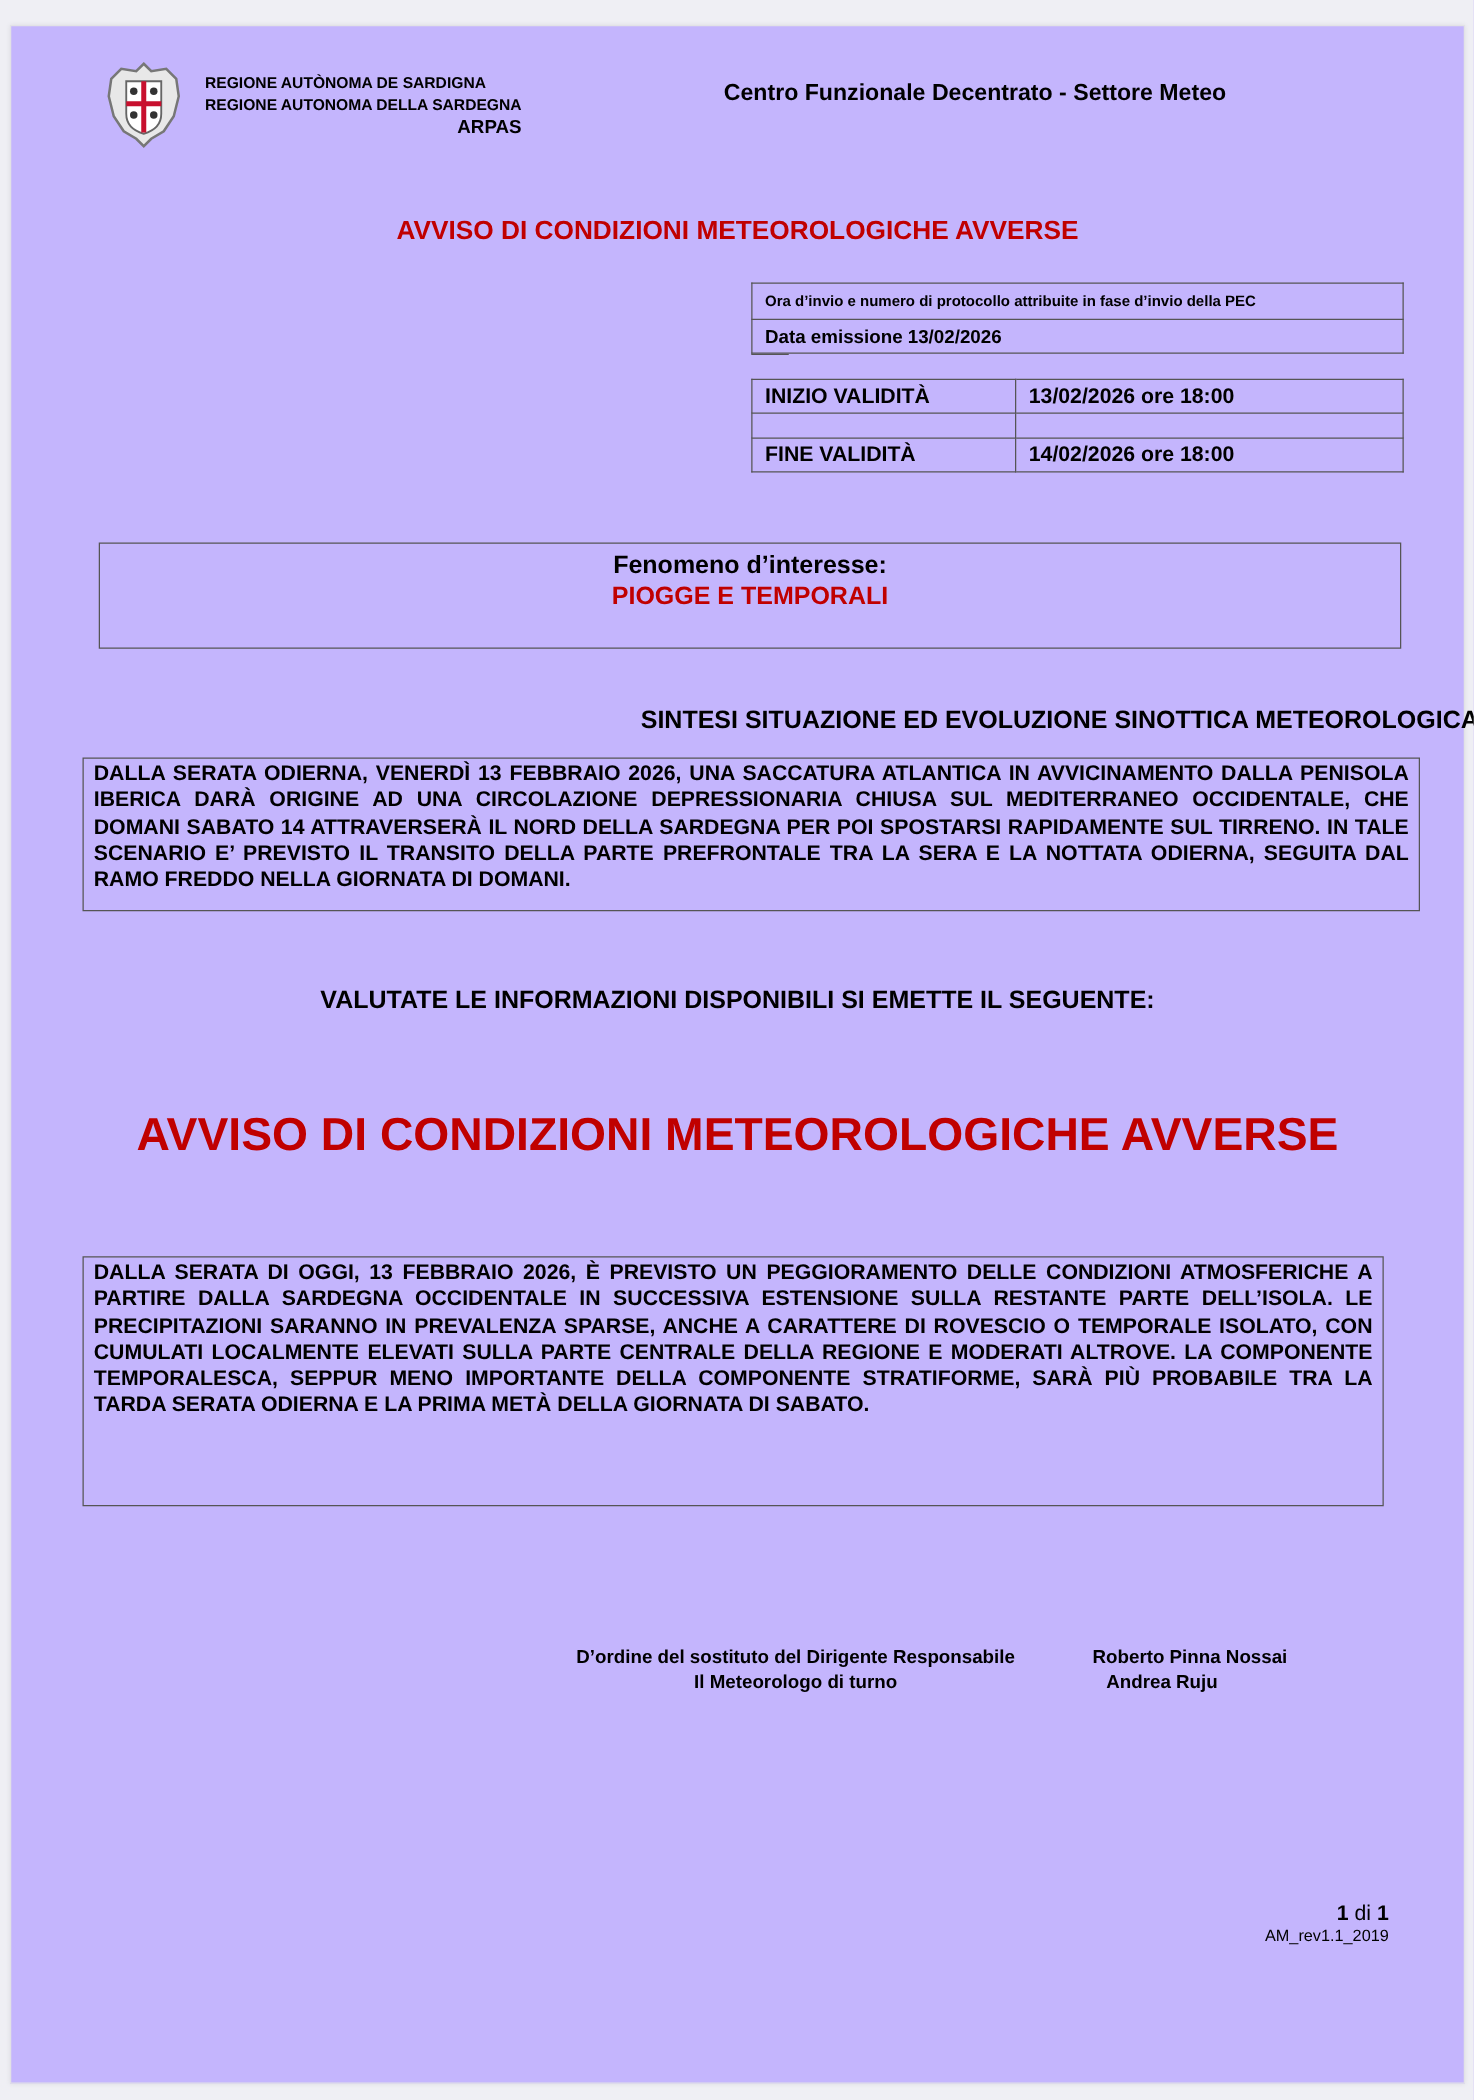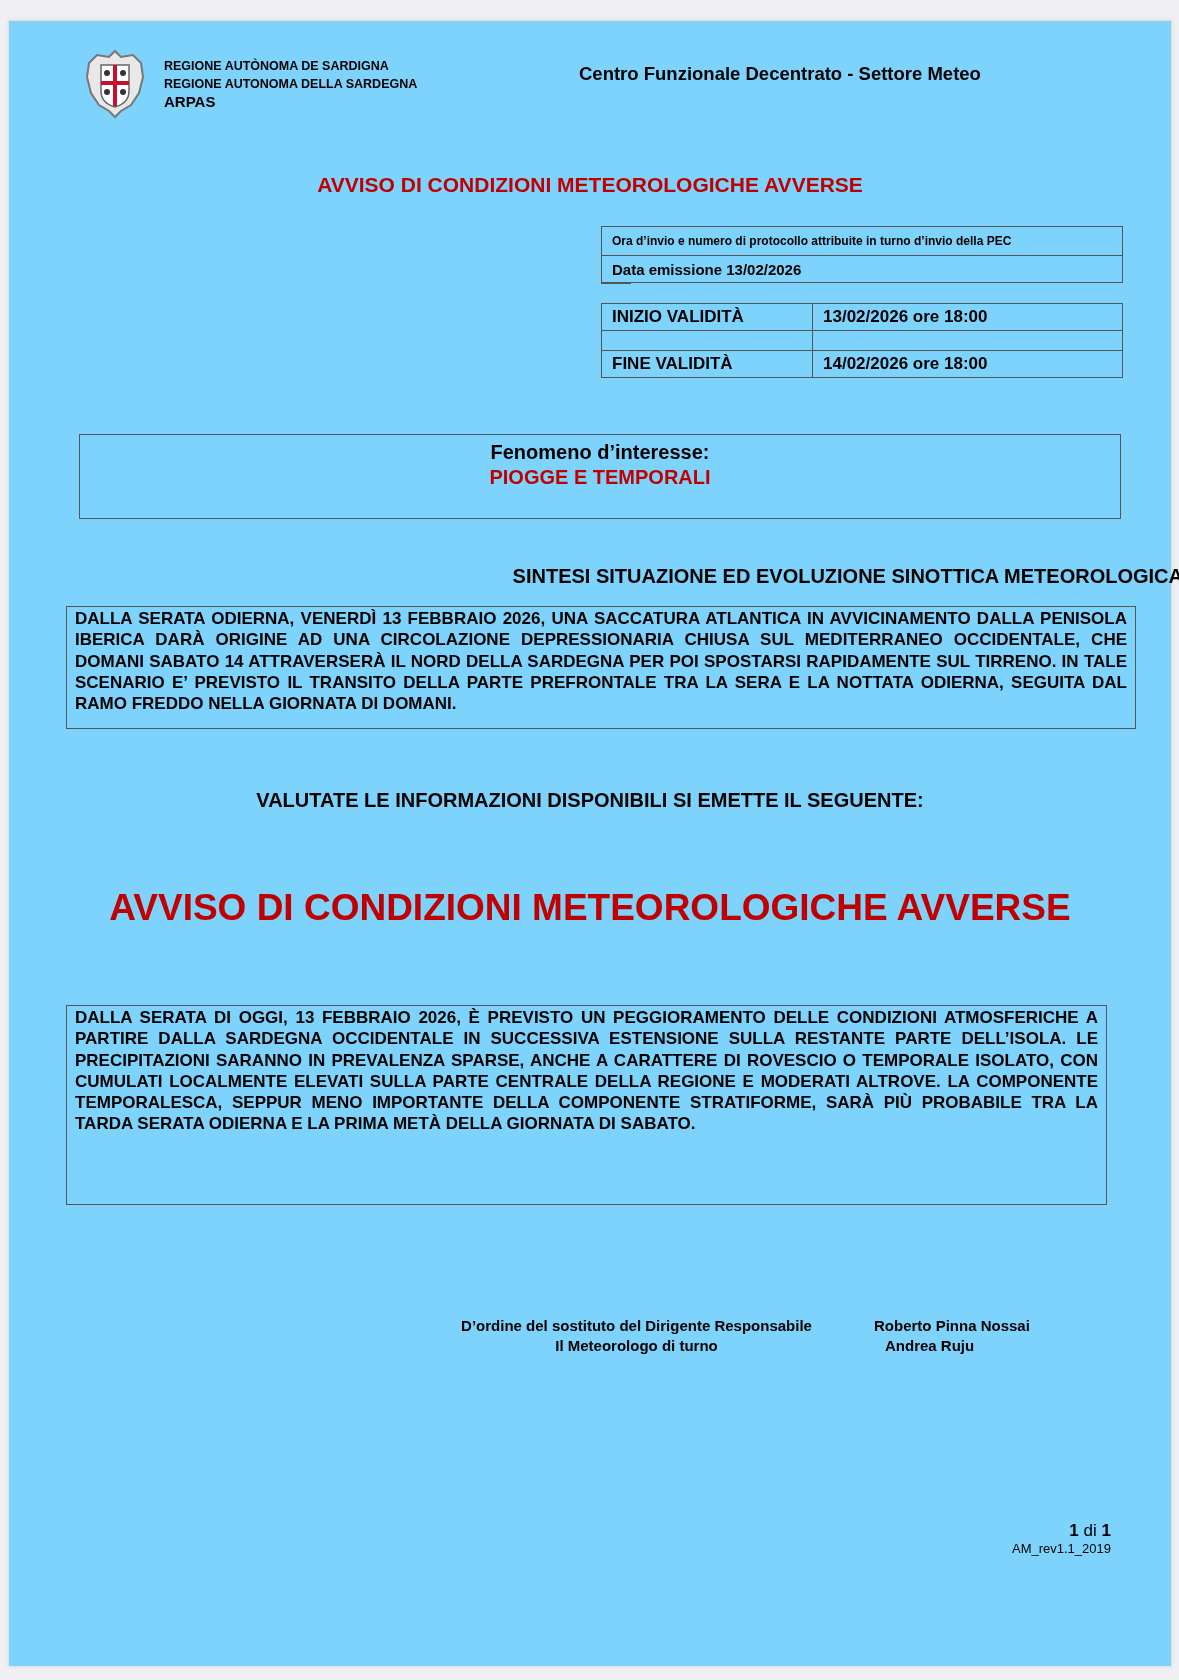--- a/index.html
+++ b/index.html
@@ -8,28 +8,28 @@
     background: #efeff4;
     font-family: "Liberation Sans", sans-serif;
     color: #000;
     position: relative;
     overflow: hidden;
   }
   .page {
     position: absolute;
     left: 8px; top: 20px;
     width: 1162px; height: 1645px;
-    background: #7dd3fc;
+    background: #c4b5fd;
     border: 1px solid #e2e2e6;
     box-shadow: 0 0 4px rgba(0,0,0,0.08);
   }
   .abs { position: absolute; }
   .logo { left: 72px; top: 26px; width: 68px; height: 72px; }
   .org { left: 155px; top: 36px; font-size: 12.5px; font-weight: bold; line-height: 18px; }
-  .org .arpas { font-size: 15px; }
+  .org .arpas { font-size: 15px; text-align: right; }
   .center-name { left: 570px; top: 42px; font-size: 18.5px; font-weight: bold; }
   .title-top { left: 0; width: 1162px; top: 152px; text-align: center; color: #c00000; font-size: 21px; font-weight: bold; }
 
   table.meta { border-collapse: collapse; }
   .meta1 { left: 592px; top: 205px; width: 522px; }
   .meta1 td { border: 1.5px solid #555; padding: 3px 10px; }
   .meta1 .small { font-size: 12px; font-weight: bold; height: 22px; }
   .meta1 .date { font-size: 15px; font-weight: bold; height: 20px; }
   .meta1-extend { left: 592px; top: 262px; width: 30px; border-top: 1.5px solid #555; }
 
@@ -84,21 +84,21 @@
     <div class="arpas">ARPAS</div>
   </div>
 
   <div class="abs center-name">Centro Funzionale Decentrato - Settore Meteo</div>
 
   <div class="abs title-top">AVVISO DI CONDIZIONI METEOROLOGICHE AVVERSE</div>
 
   <table class="abs meta meta1">
     <tbody>
         <tr>
-          <td class="small">Ora d’invio e numero di protocollo attribuite in turno d’invio della PEC</td>
+          <td class="small">Ora d’invio e numero di protocollo attribuite in fase d’invio della PEC</td>
         </tr>
     <tr>
           <td class="date">Data emissione 13/02/2026</td>
         </tr>
   </tbody>
     </table>
   <div class="abs meta1-extend"></div>
 
   <table class="abs meta meta2">
     <tbody>

